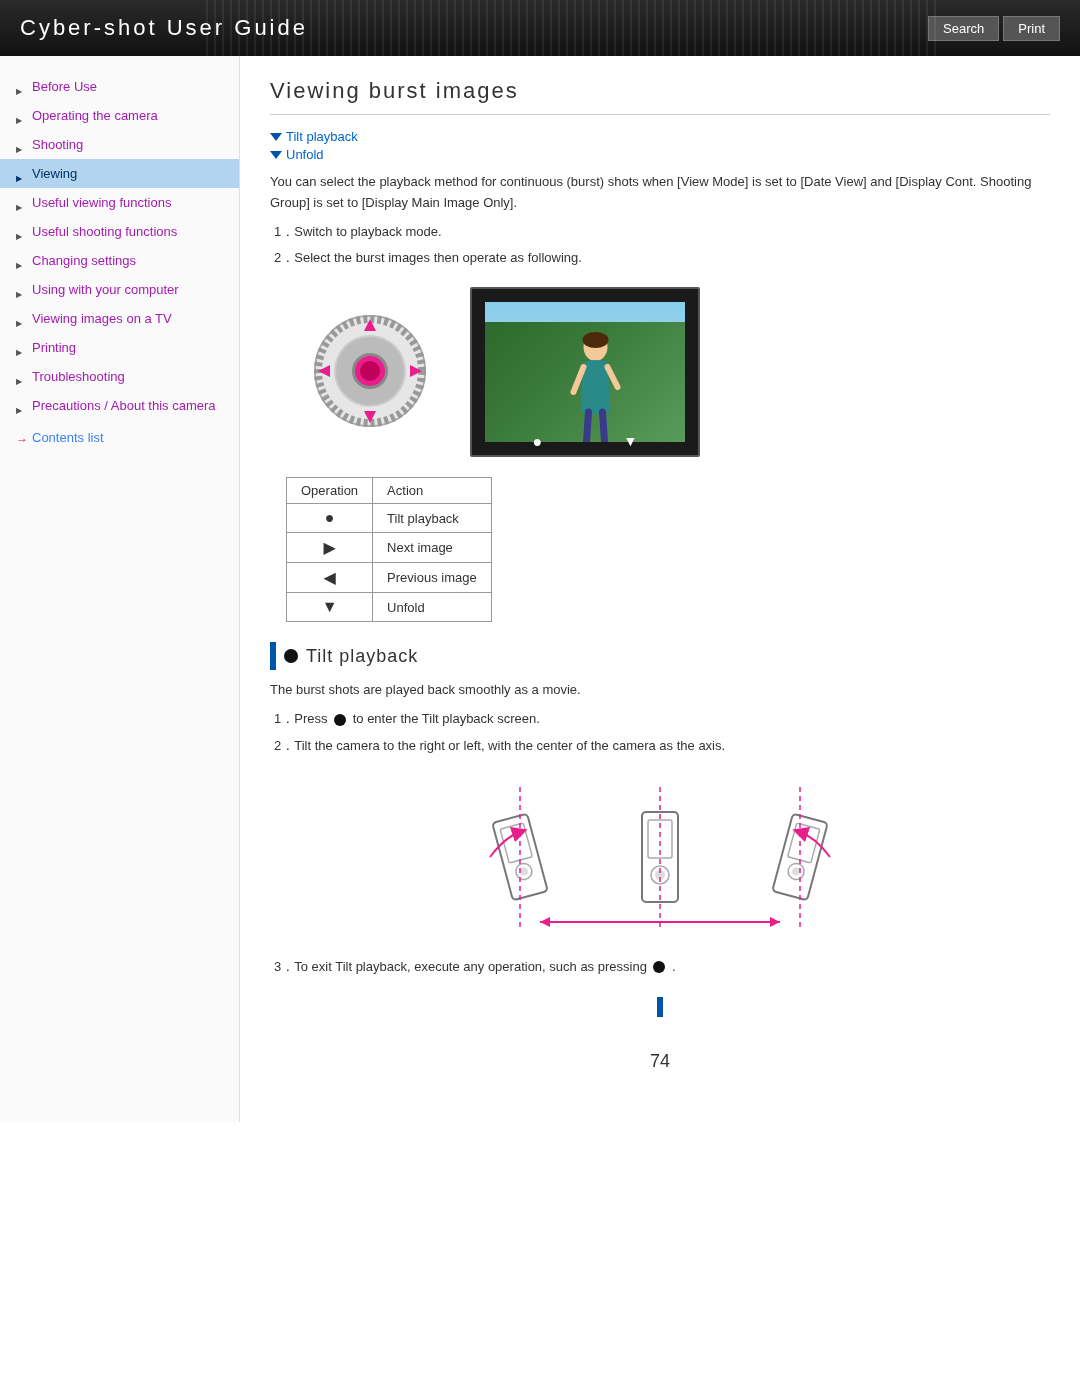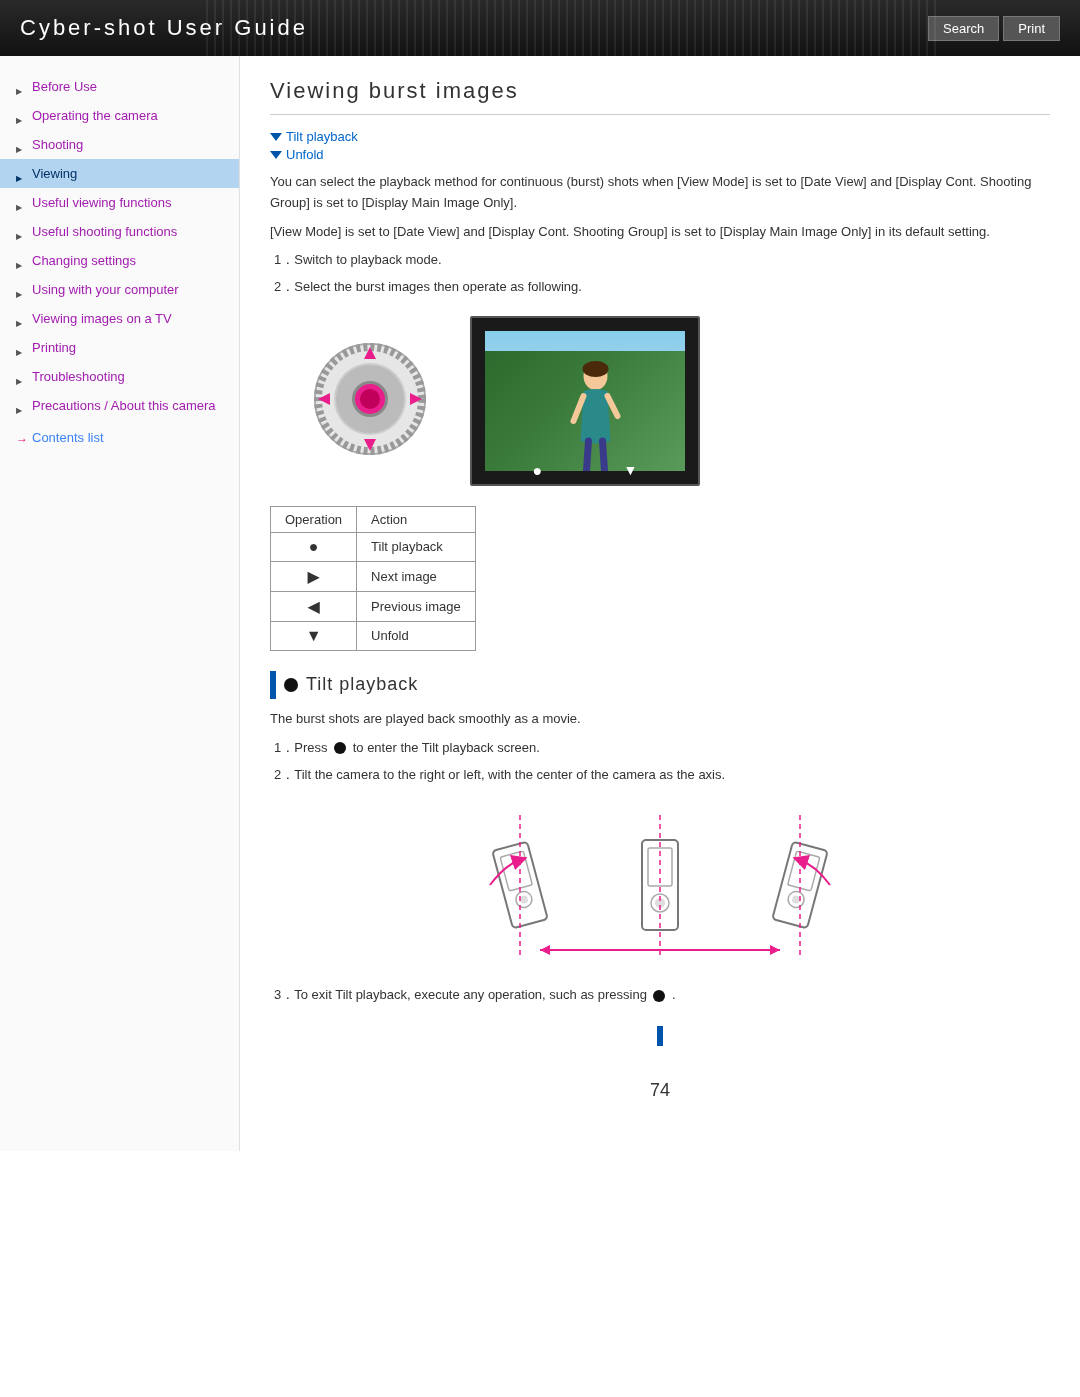--- a/index.html
+++ b/index.html
@@ -194,21 +194,21 @@
       width: 200px;
       height: 140px;
       background: linear-gradient(135deg, #4a7a3a 0%, #2a5a2a 30%, #6a9a4a 60%, #8aaa6a 80%, #aabba0 100%);
       position: relative;
       overflow: hidden;
     }
 
     
     .op-table {
       border-collapse: collapse;
-      margin: 16px 0 20px 0;
+      margin: 16px 0 20px 16px;
     }
     .op-table th, .op-table td {
       border: 1px solid #999;
       padding: 5px 14px;
       font-size: 13px;
       text-align: left;
     }
     .op-table th {
       font-weight: normal;
       background: #fff;
@@ -345,21 +345,20 @@
         <span class="triangle-down"></span>
         <span>Tilt playback</span>
       </a>
       <a class="section-link" href="#unfold">
         <span class="triangle-down"></span>
         <span>Unfold</span>
       </a>
     </div>
 
     <p class="body-text">You can select the playback method for continuous (burst) shots when [View Mode] is set to [Date View] and [Display Cont. Shooting Group] is set to [Display Main Image Only].</p>
-    <p class="body-text">[View Mode] is set to [Date View] and [Display Cont. Shooting Group] is set to [Display Main Image Only] in its default setting.</p>
 
     <p class="step">1．Switch to playback mode.</p>
     <p class="step">2．Select the burst images then operate as following.</p>
 
     <div class="images-row">
 
       <div>
         <svg width="120" height="120" viewBox="0 0 120 120">
 
           <circle cx="60" cy="60" r="55" fill="none" stroke="#aaa" stroke-width="2"></circle>

